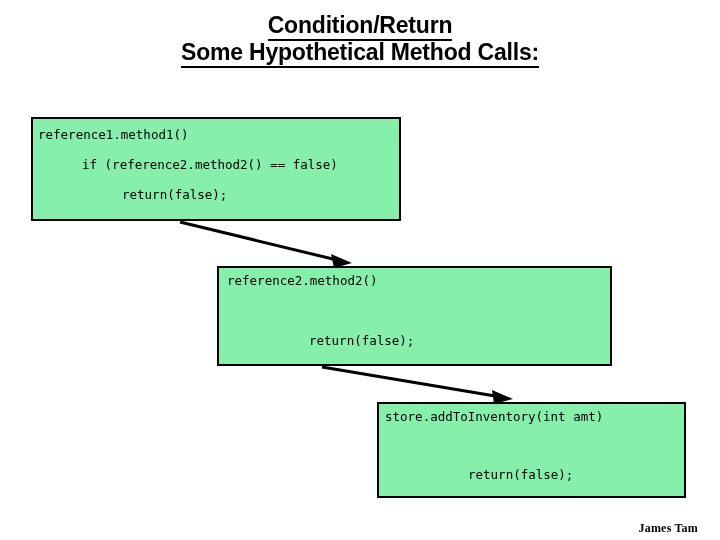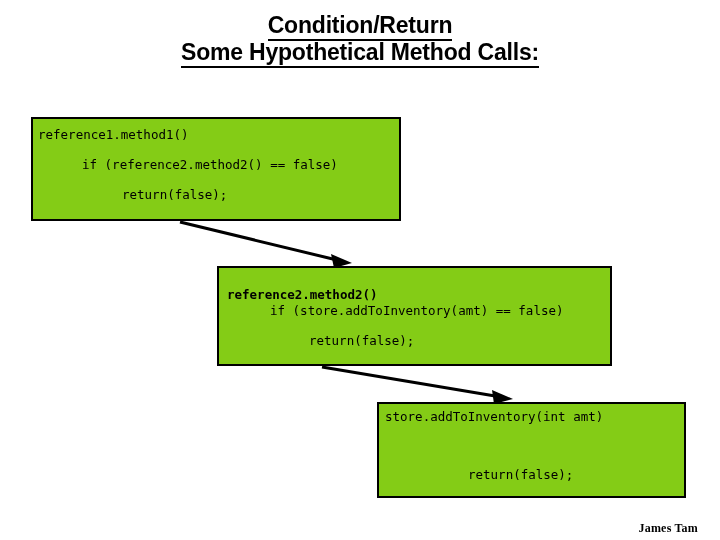--- a/index.html
+++ b/index.html
@@ -41,21 +41,21 @@
   }
   #title .tline span {
     border-bottom: 2px solid #000000;
     padding-bottom: 1px;
   }
 
   
   .codebox {
     position: absolute;
     border: 2px solid #000000;
-    background: #84cc16;
+    background: #86efac;
     box-sizing: border-box;
     font-family: "DejaVu Sans Mono", monospace;
     font-size: 12.5px;
     color: #000000;
     z-index: 3;
     overflow: visible;
   }
   .codebox .cline {
     display: block;
     white-space: pre;
@@ -63,21 +63,21 @@
   }
 
   #box1 { left: 31px;  top: 117px; width: 370px; height: 104px; }
   #box2 { left: 217px; top: 266px; width: 395px; height: 100px; }
   #box3 { left: 377px; top: 402px; width: 309px; height: 96px;  }
 
   #box1 .cline.l0 { position: absolute; left: 5px;   top: 9px;  }
   #box1 .cline.l1 { position: absolute; left: 49px;  top: 39px; }
   #box1 .cline.l2 { position: absolute; left: 89px;  top: 69px; }
 
-  #box2 .cline.l0 { position: absolute; left: 8px;   top: 20px; font-weight: bold;  }
+  #box2 .cline.l0 { position: absolute; left: 8px;   top: 6px;  }
   #box2 .cline.l1 { position: absolute; left: 51px;  top: 36px; }
   #box2 .cline.l2 { position: absolute; left: 90px;  top: 66px; }
 
   #box3 .cline.l0 { position: absolute; left: 6px;   top: 6px;  }
   #box3 .cline.l1 { position: absolute; left: 50px;  top: 35px; }
   #box3 .cline.l2 { position: absolute; left: 89px;  top: 64px; }
 
   
   #arrows {
     position: absolute;
@@ -123,21 +123,20 @@
   </svg>
 
   <div class="codebox" id="box1">
     <span class="cline l0">reference1.method1()</span>
     <span class="cline l1">if (reference2.method2() == false)</span>
     <span class="cline l2">return(false);</span>
   </div>
 
   <div class="codebox" id="box2">
     <span class="cline l0">reference2.method2()</span>
-    <span class="cline l1">if (store.addToInventory(amt) == false)</span>
     <span class="cline l2">return(false);</span>
   </div>
 
   <div class="codebox" id="box3">
     <span class="cline l0">store.addToInventory(int amt)</span>
     <span class="cline l2">return(false);</span>
   </div>
 
   <div id="signature">James Tam</div>
 

